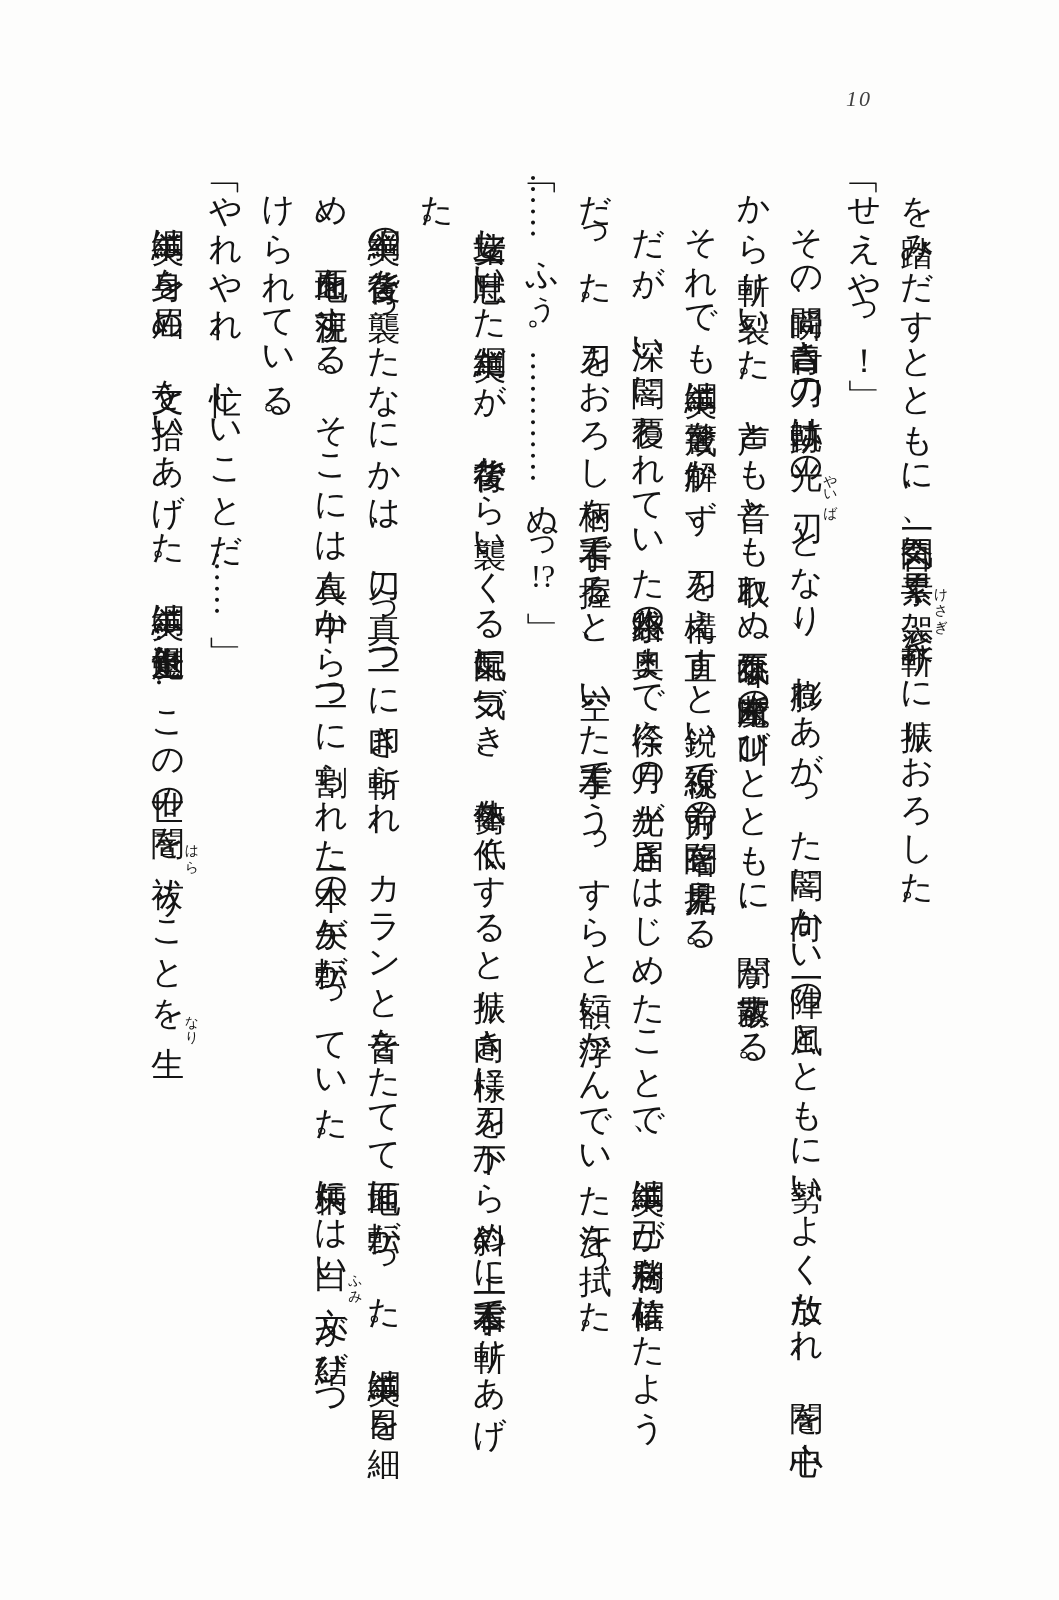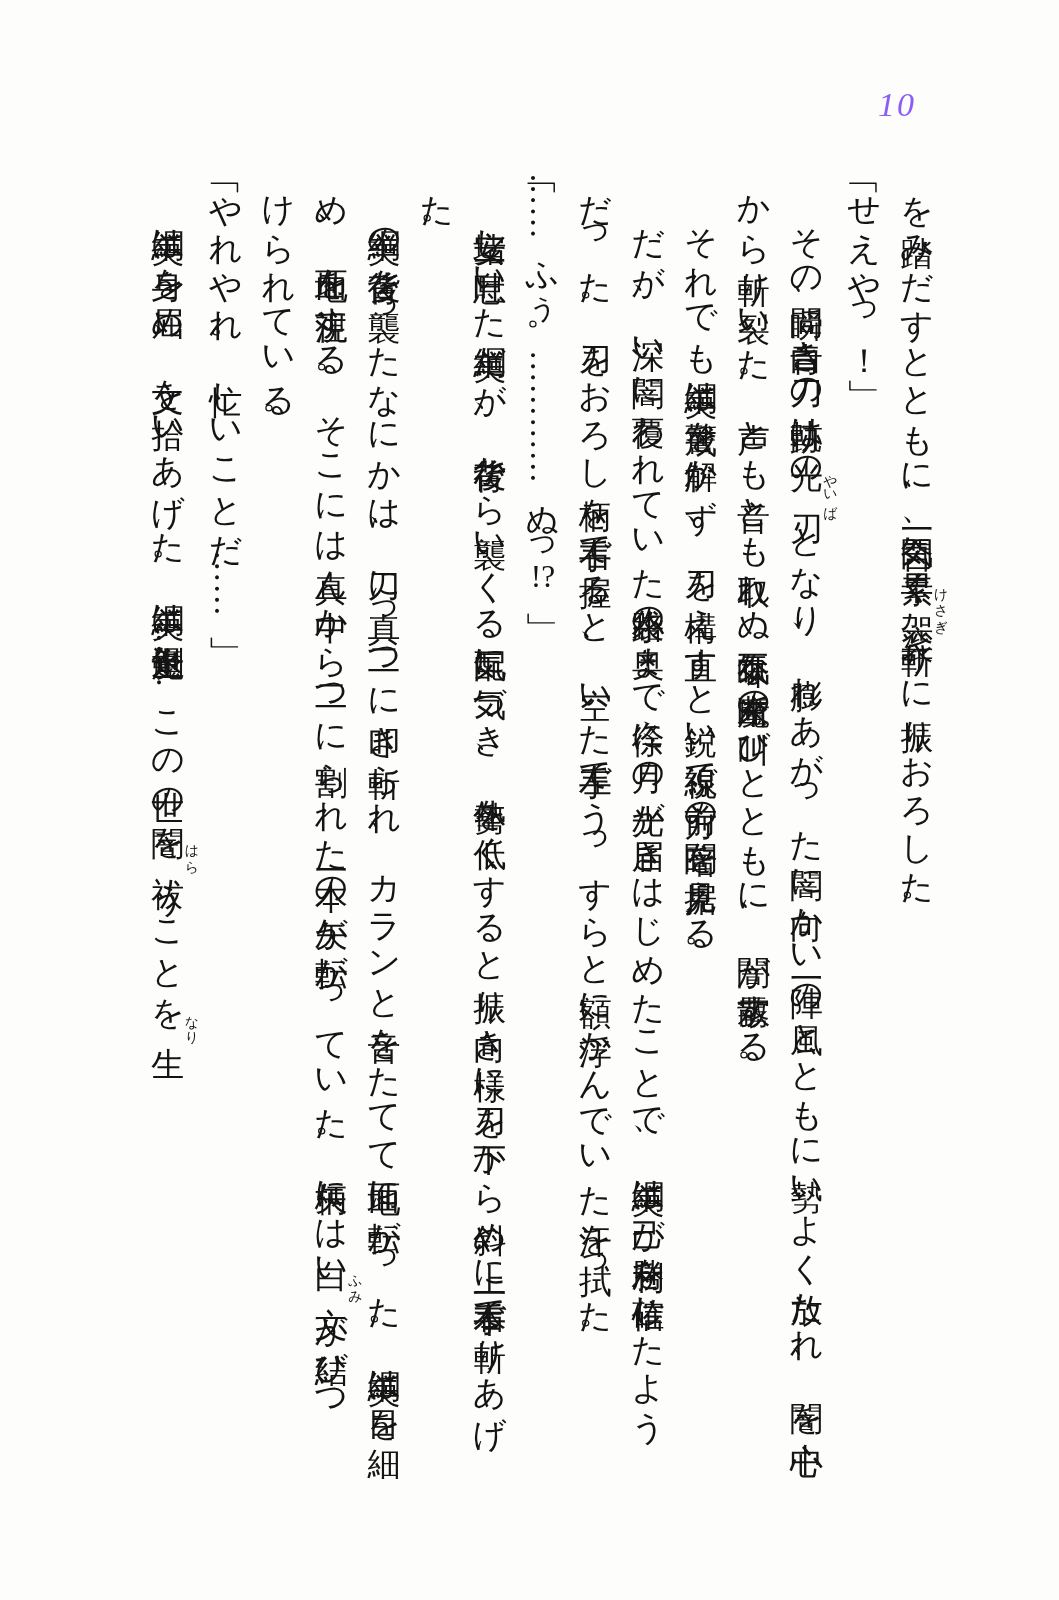--- a/index.html
+++ b/index.html
@@ -14,24 +14,24 @@
     background: #fdfdfc;
     overflow: hidden;
     font-family: "Liberation Serif", "DejaVu Serif", serif;
     color: #141414;
   }
   .page-number {
     position: absolute;
     top: 86px;
     left: 846px;
     width: 70px;
-    text-align: right;
-    font-size: 34px;
+    text-align: left;
+    font-size: 22px;
     font-style: italic;
-    color: #8b5cf6;
+    color: #404040;
     letter-spacing: 2px;
   }
   .text-block {
     position: absolute;
     top: 172px;
     left: 52px;
     width: 896px;
     height: 1262px;
     writing-mode: vertical-rl;
     -webkit-writing-mode: vertical-rl;

